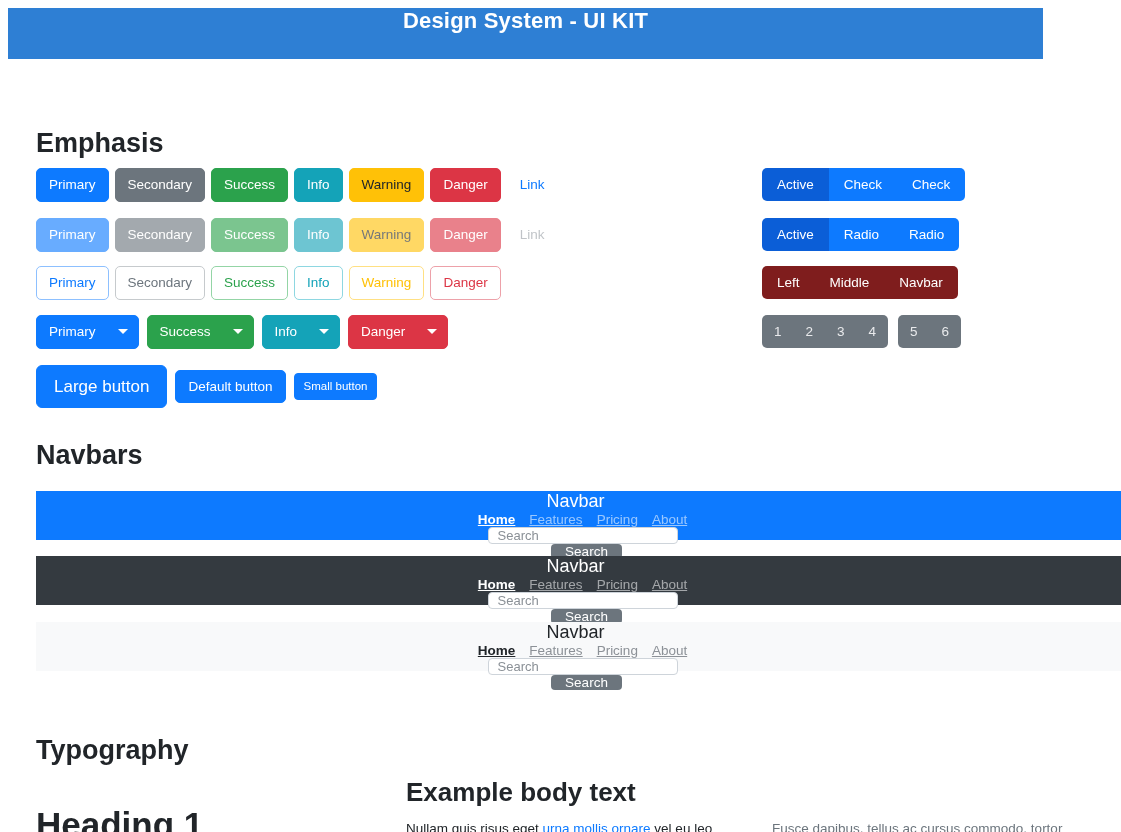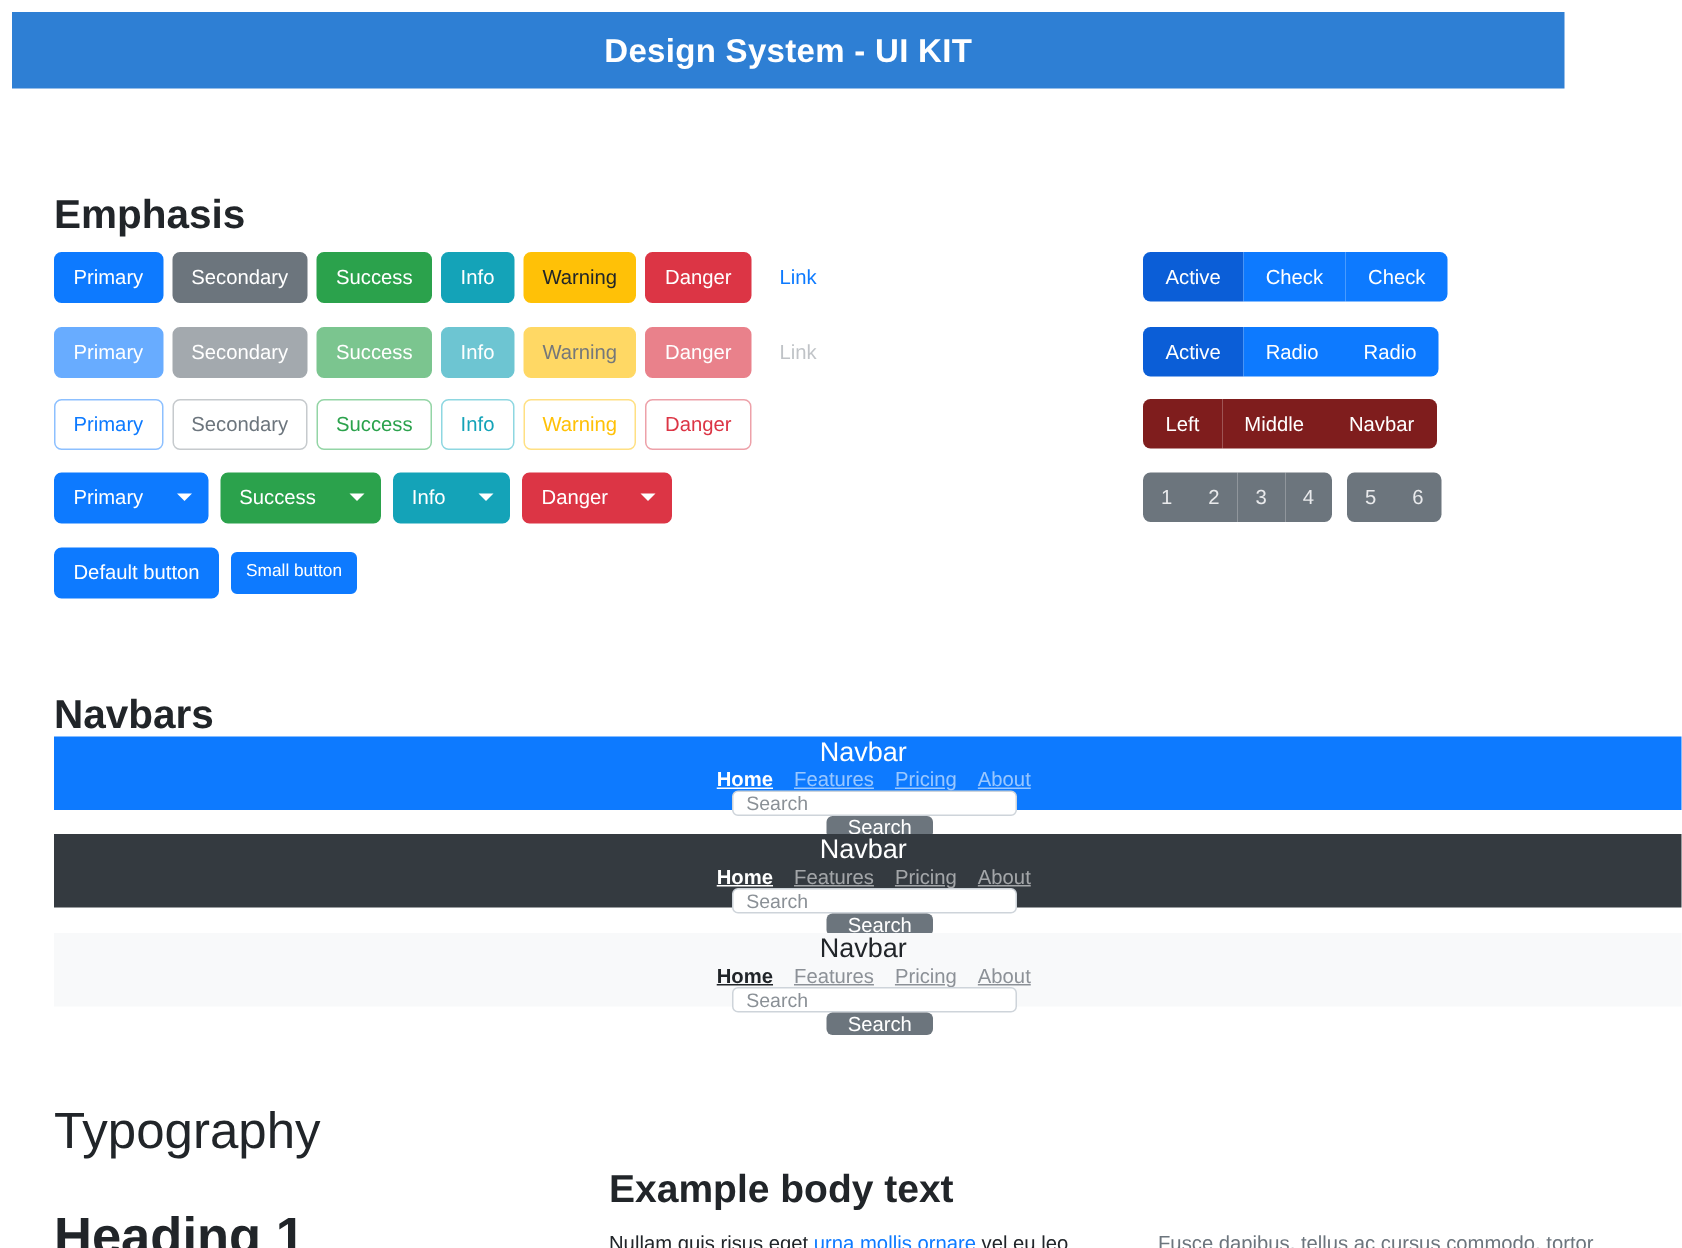--- a/index.html
+++ b/index.html
@@ -10,21 +10,21 @@
     font-family:"Liberation Sans", sans-serif;
     color:#212529;
     overflow:hidden;
   }
   .page { position:relative; width:1121px; height:832px; background:#fff; }
 
   
   .topbar {
     position:absolute; left:8px; top:8px; width:1035px; height:51px;
     background:#2e7fd4; color:#fff;
-    display:flex; align-items:center; justify-content:center;
+    display:flex; justify-content:center;
   }
   .topbar-title { font-size:22px; font-weight:bold; letter-spacing:.2px; }
 
   
   .section-title {
     position:absolute; font-size:27px; font-weight:bold; color:#212529;
   }
 
   
   .btn {
@@ -116,21 +116,21 @@
   .navbar-dark  .nav-brand { color:#fff; }
   .navbar-dark  .nav-link  { color:rgba(255,255,255,.55); }
   .navbar-dark  .nav-link.active { color:#fff; font-weight:bold; }
 
   .navbar-light { background:#f8f9fa; }
   .navbar-light .nav-brand { color:#212529; }
   .navbar-light .nav-link  { color:#8c9197; }
   .navbar-light .nav-link.active { color:#212529; font-weight:bold; }
 
   
-  .typo-title { position:absolute; left:36px; top:735px; font-size:34px; font-weight:normal; }
+  .typo-title { position:absolute; left:36px; top:735px; font-size:27px; font-weight:bold; }
   .h1-demo    { position:absolute; left:36px; top:768px; font-size:35px; font-weight:bold; color:#212529;margin-top:37px; }
   .col-head   { position:absolute; font-size:26px; font-weight:bold; color:#212529; }
   .col-body   { position:absolute; font-size:13.5px; line-height:1.6; color:#212529; width:340px; }
   .col-body.muted { color:#6c757d; }
   .col-body a { color:#0d7aff; text-decoration:none; }
 </style>
 </head>
 <body>
 
 <div class="page">
@@ -179,20 +179,21 @@
       <button class="btn btn-info btn-dd">
         <span>Info</span>
         <span class="caret"></span>
       </button>
       <button class="btn btn-danger btn-dd">
         <span>Danger</span>
         <span class="caret"></span>
       </button>
     </div>
   <div class="btn-row" id="size-row" style="left:36px; top:365px; gap:8px;">
+      <button class="btn btn-primary btn-lg">Large button</button>
       <button class="btn btn-primary">Default button</button>
       <button class="btn btn-primary btn-sm">Small button</button>
     </div>
 
   <div class="btn-group" id="checkbox-group" style="left:762px; top:168px;">
       <button class="gbtn g-active">Active</button>
       <button class="gbtn g-primary">Check</button>
       <button class="gbtn g-primary">Check</button>
     </div>
   <div class="btn-group" id="radio-group" style="left:762px; top:218px;">
@@ -211,21 +212,21 @@
         <button class="pbtn">2</button>
         <button class="pbtn">3</button>
         <button class="pbtn">4</button>
       </div>
       <div class="pgroup">
         <button class="pbtn">5</button>
         <button class="pbtn">6</button>
       </div>
     </div>
 
-  <div class="section-title" style="left:36px; top:461px;">Navbars</div>
+  <div class="section-title" style="left:36px; top:440px;">Navbars</div>
 
   <div id="navbars">
       <div class="navbar navbar-blue" style="top: 491px;">
         <div class="nav-brand">Navbar</div>
         <div class="nav-links">
           <span class="nav-link active">Home</span>
           <span class="nav-link">Features</span>
           <span class="nav-link">Pricing</span>
           <span class="nav-link">About</span>
         </div>

